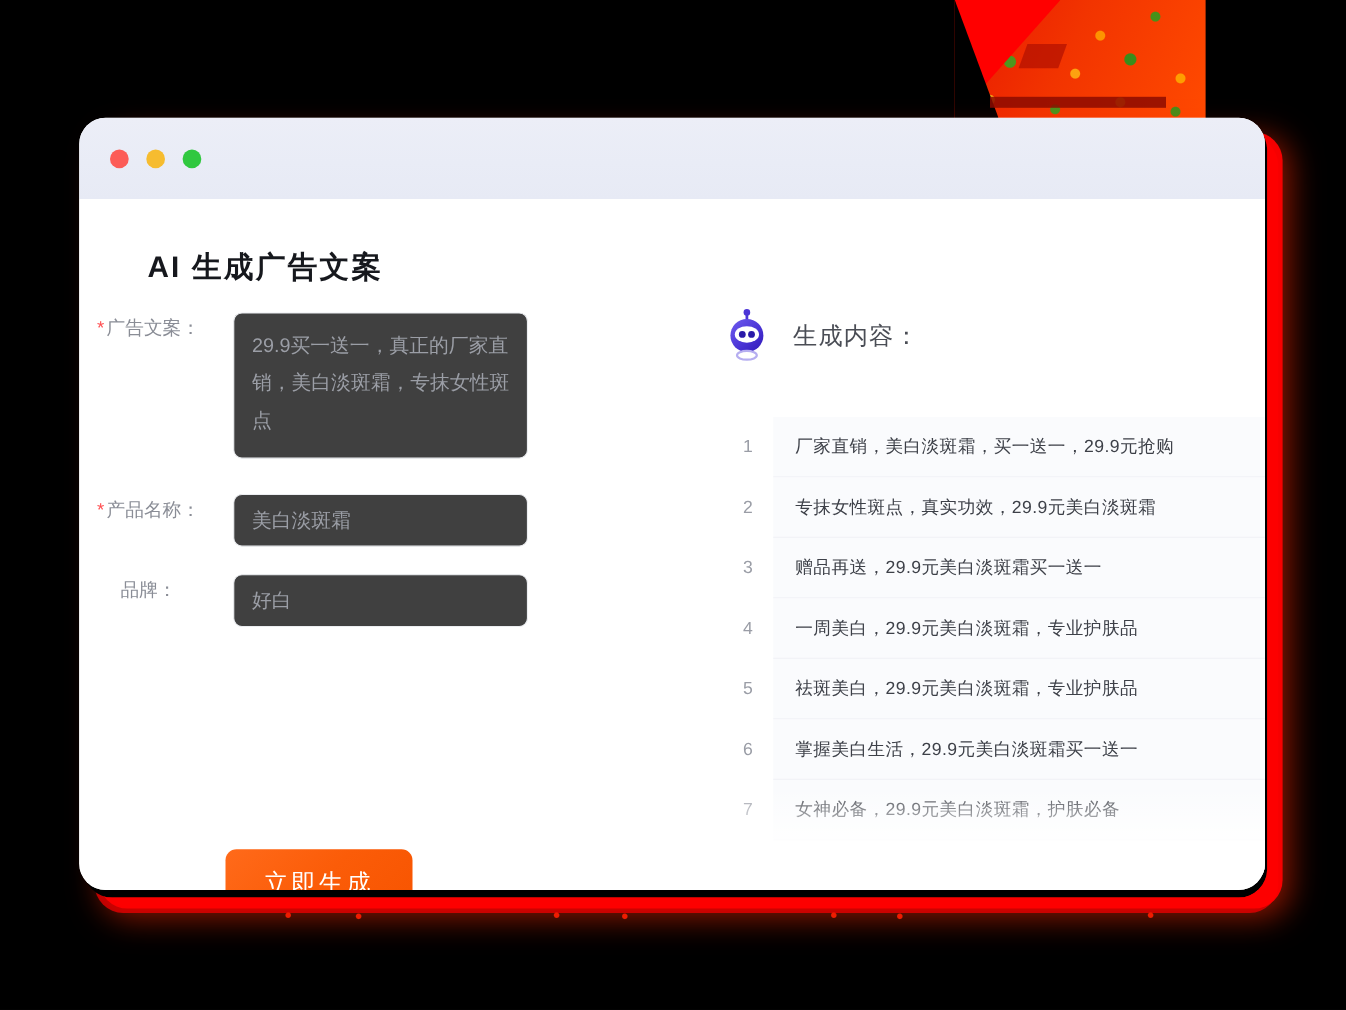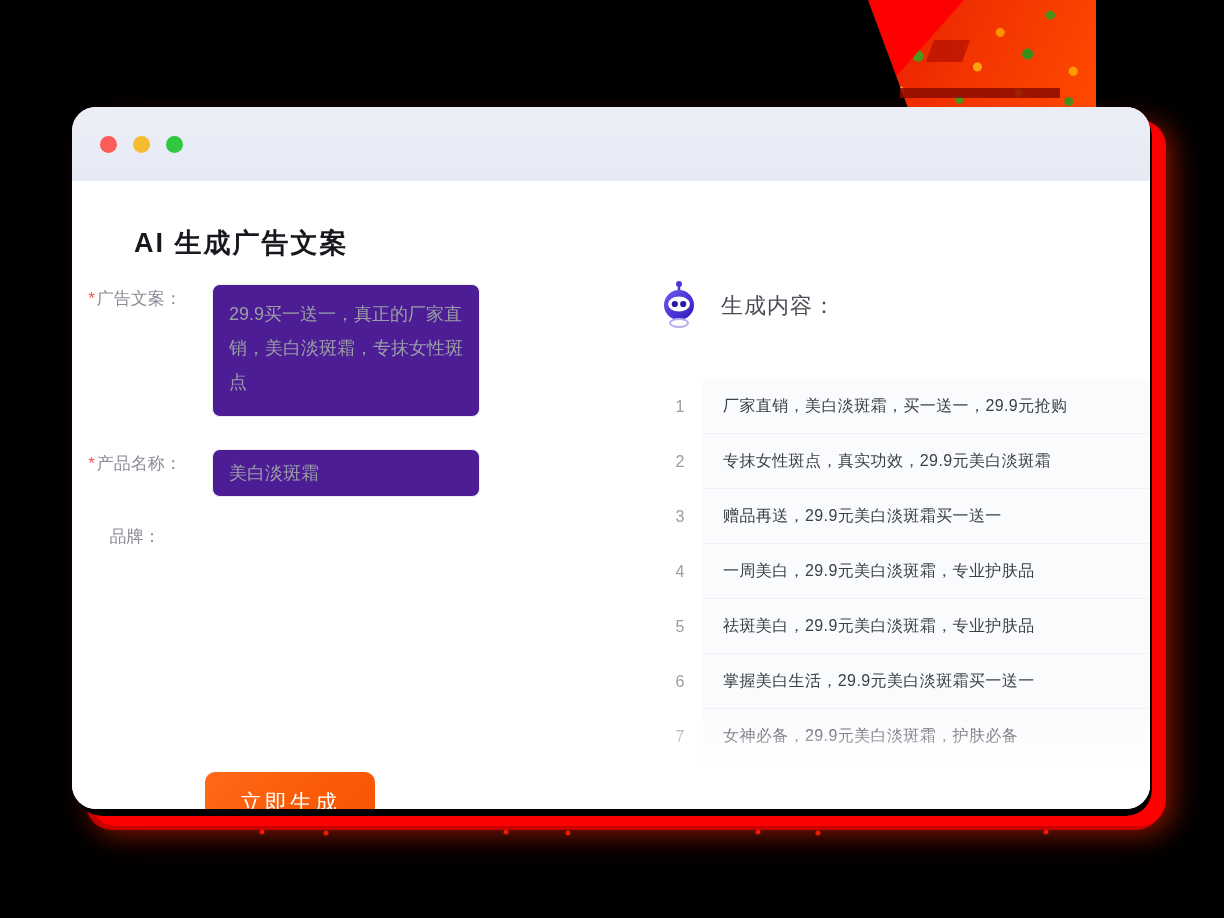--- a/index.html
+++ b/index.html
@@ -104,21 +104,21 @@
     position:absolute; left:62px; top:44px;
     font-size:27px; font-weight:700; color:#16181d; letter-spacing:2px;
   }
   .form-row { position:absolute; display:flex; align-items:flex-start; }
   .form-label {
     width:140px; text-align:center; padding-right:14px;
     font-size:17px; color:#8a8d96; line-height:30px; white-space:nowrap;
   }
   .req { color:#ff4d4f; margin-right:2px; font-size:17px; line-height:30px; }
   .field {
-    background:#4c1d95; border:1px solid #eceef1; border-radius:8px;
+    background:#404040; border:1px solid #eceef1; border-radius:8px;
     color:#9b9ea6; font-size:18px; line-height:34px;
   }
   .textarea { width:268px; height:133px; padding:12px 16px; }
   .input { width:268px; height:48px; padding:0 16px; line-height:46px; }
 
   .gen-btn {
     position:absolute; left:133px; top:591px; width:170px; height:62px;
     border:none; border-radius:10px; cursor:pointer;
     background:linear-gradient(135deg,#ff6a1a 0%,#fb5c08 50%,#f75400 100%);
     color:#fff; font-size:22px; letter-spacing:3px;
@@ -195,20 +195,21 @@
           <div class="form-label">
             <span class="req">*</span><span>产品名称：</span>
           </div>
           <div class="field input">美白淡斑霜</div>
         </div>
 
         <div class="form-row" style="left:0;top:341px;">
           <div class="form-label">
             <span>品牌：</span>
           </div>
+          <div class="field input">好白</div>
         </div>
 
         <button class="gen-btn">立即生成</button>
       </div>
 
       <div class="right-pane">
         <div class="result-head">
           <span class="robot">
             <svg viewBox="0 0 44 50" width="44" height="50">
               <defs>

